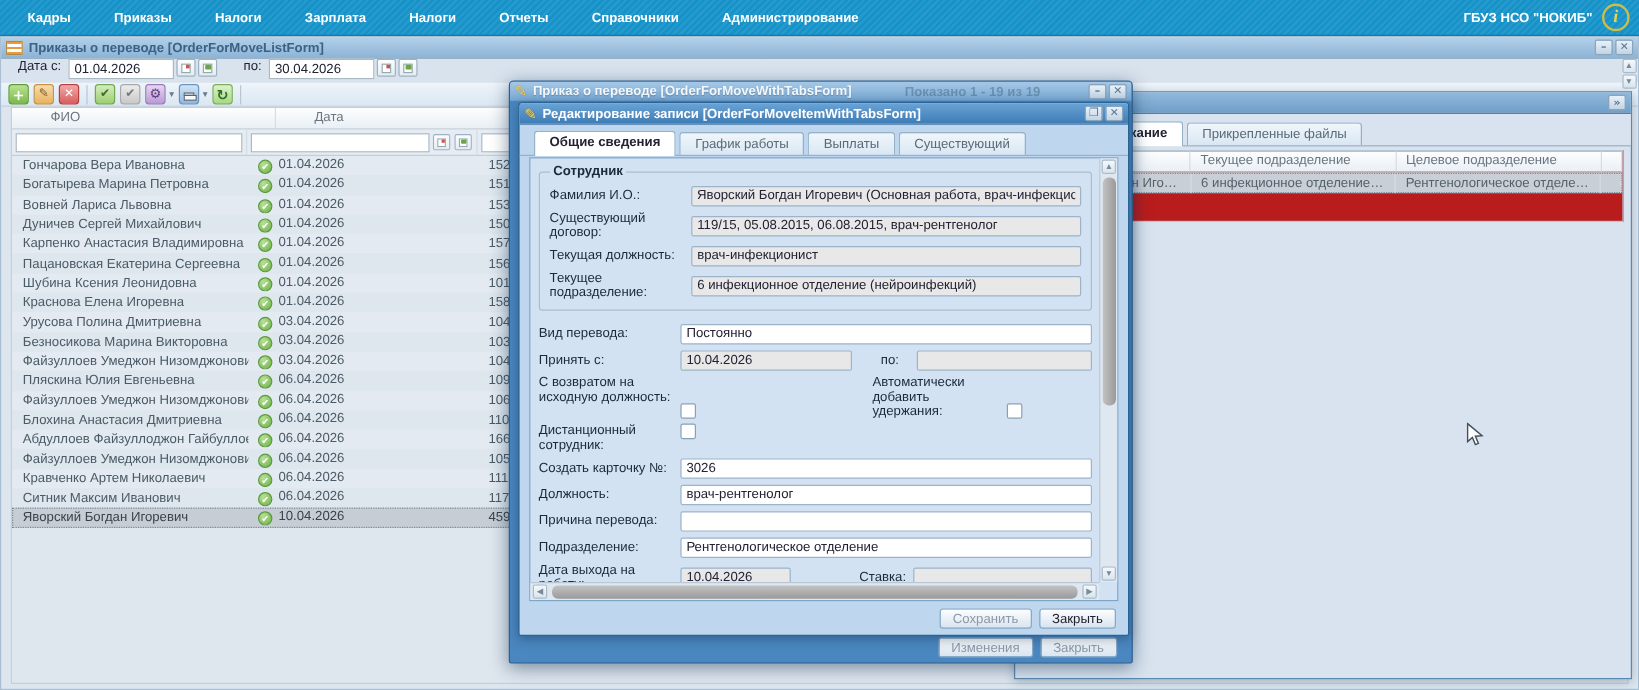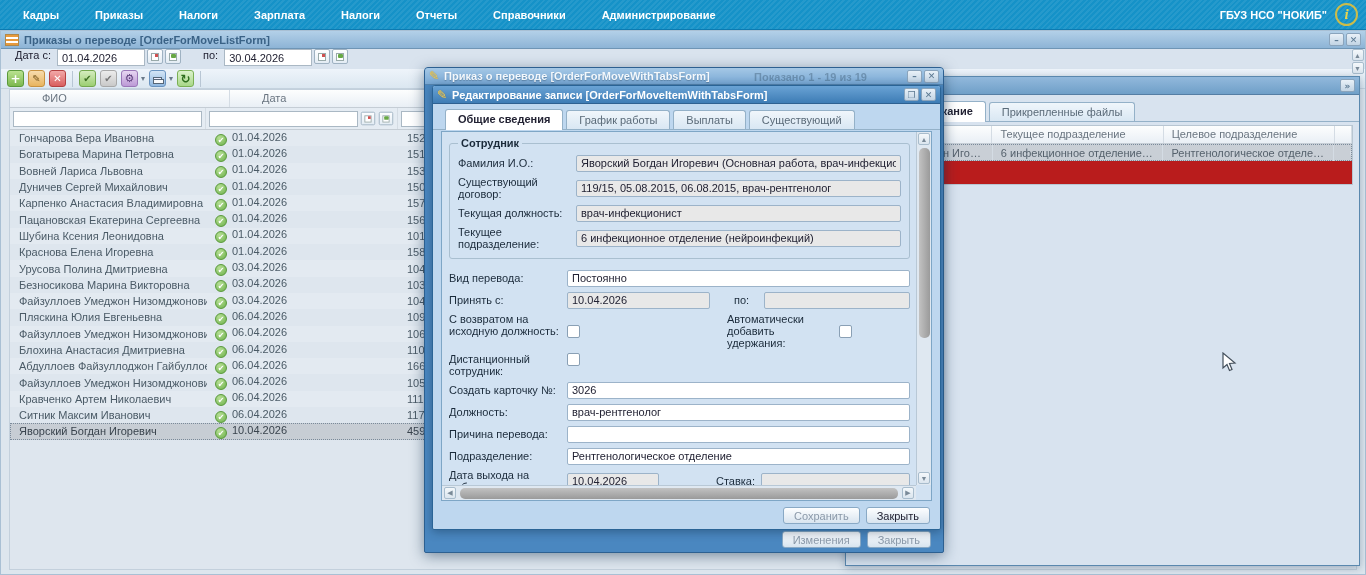--- a/index.html
+++ b/index.html
@@ -421,21 +421,21 @@
       <div class="frow">
         <span class="flabel">Принять с:</span>
         <div class="fctl">
           <input class="tf ro" style="width: 143px; flex: 0 0 auto;" value="10.04.2026">
           <span class="sublabel" style="margin-left:24px; width:30px">по:</span>
           <input class="tf ro" value="" style="">
         </div>
       </div>
       <div class="frow top">
         <span class="flabel">С возвратом на исходную должность:</span>
-        <div class="fctl" style="align-items:center">
+        <div class="fctl" style="align-items:flex-end">
           <span class="cb"></span>
           <span class="sublabel" style="margin-left:147px; width:108px">Автоматически добавить удержания:</span>
           <span class="cb" style="margin-left:4px"></span>
         </div>
       </div>
       <div class="frow top">
         <span class="flabel">Дистанционный сотрудник:</span>
         <div class="fctl" style="align-items:flex-start">
             <span class="cb"></span>
           </div>

